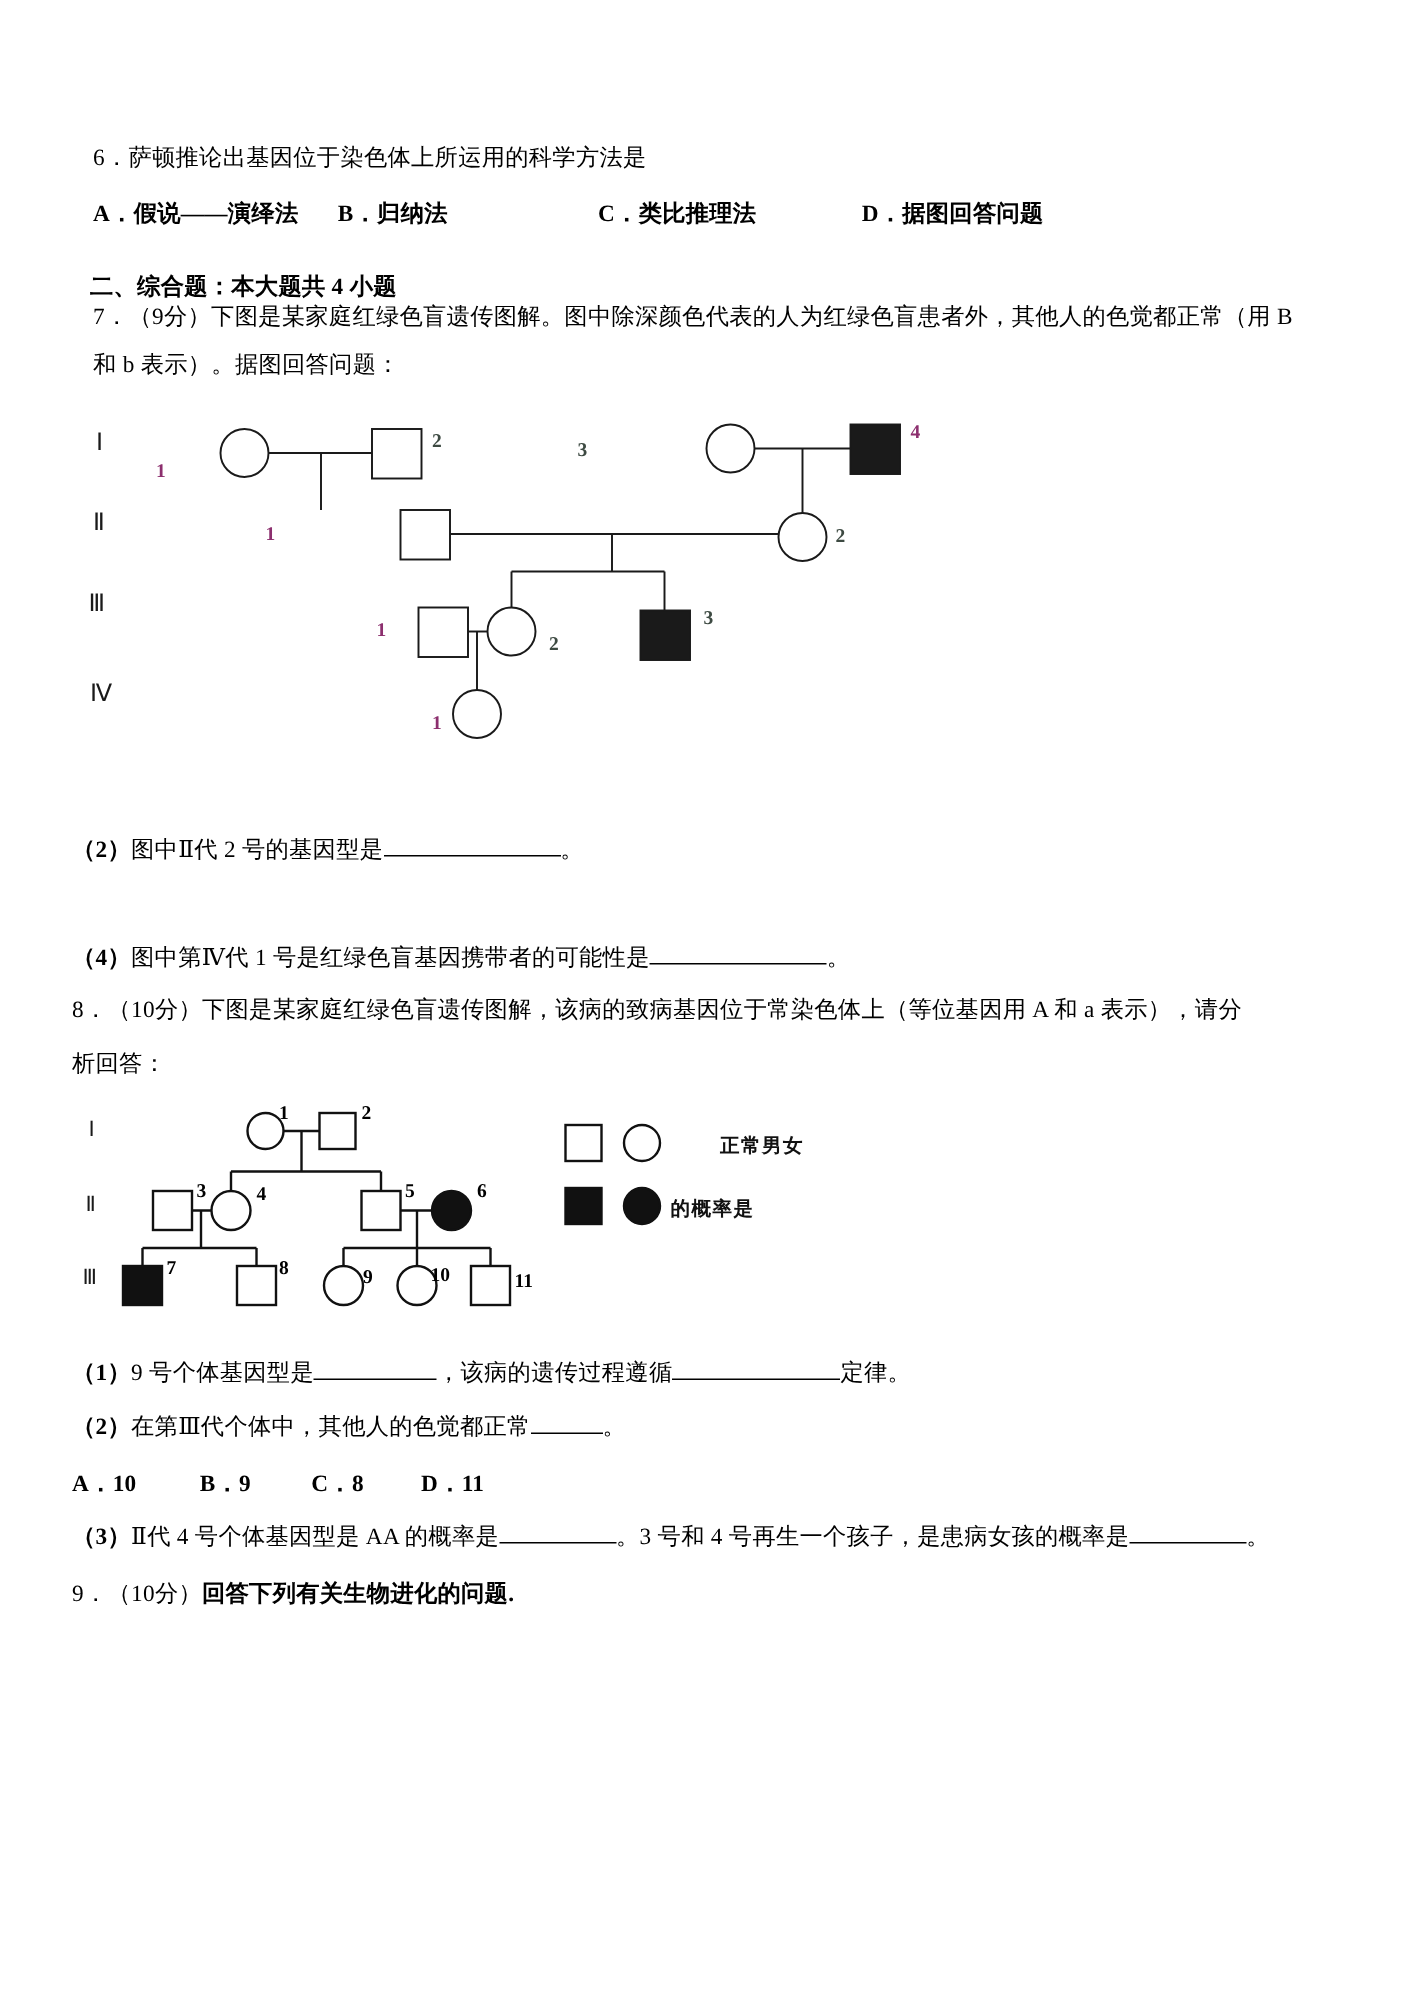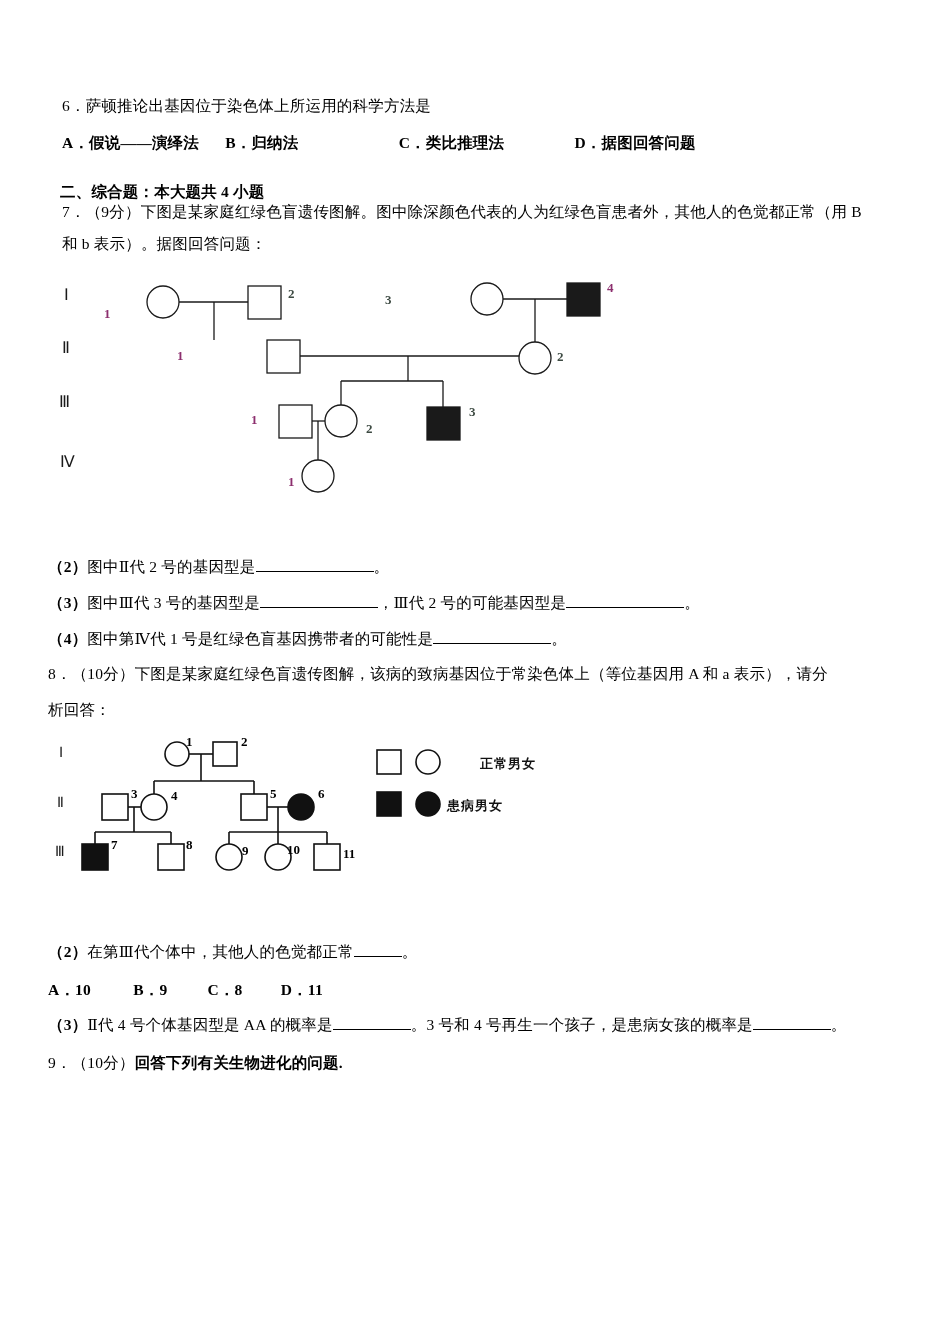--- a/index.html
+++ b/index.html
@@ -163,23 +163,20 @@
     <div class="idnum dark" style="left:306px; top:153px;">2</div>
     <div class="idnum dark" style="left:409px; top:136px;">3</div>
     <div class="idnum purple" style="left:228px; top:206px;">1</div>
   </div>
 
 
   <div class="qline" style="left:48px; top:557px;">
     <span class="bold">（2）</span><span>图中Ⅱ代 2 号的基因型是</span><span class="blank" style="width:118px"></span><span>。</span>
   </div>
 
-  <div class="qline" style="left:48px; top:593px;">
-    <span class="bold">（3）</span><span>图中Ⅲ代 3 号的基因型是</span><span class="blank" style="width:118px"></span><span>，Ⅲ代 2 号的可能基因型是</span><span class="blank" style="width:118px"></span><span>。</span>
-  </div>
 
   <div class="qline" style="left:48px; top:629px;">
     <span class="bold">（4）</span><span>图中第Ⅳ代 1 号是红绿色盲基因携带者的可能性是</span><span class="blank" style="width:118px"></span><span>。</span>
   </div>
 
   <div class="qline" style="left:48px; top:664px;">
     <span>8．</span><span>（10分）</span><span>下图是某家庭红绿色盲遗传图解，该病的致病基因位于常染色体上（等位基因用 A 和 a 表示），请分</span>
   </div>
   <div class="qline" style="left:48px; top:700px;">
     <span>析回答：</span>
@@ -243,23 +240,26 @@
     <div class="idnum" style="left:116px; top:52px;">4</div>
     <div class="idnum" style="left:215px; top:50px;">5</div>
     <div class="idnum" style="left:263px; top:50px;">6</div>
     <div class="idnum" style="left:56px;  top:101px;">7</div>
     <div class="idnum" style="left:131px; top:101px;">8</div>
     <div class="idnum" style="left:187px; top:107px;">9</div>
     <div class="idnum" style="left:232px; top:106px;">10</div>
     <div class="idnum" style="left:288px; top:110px;">11</div>
 
     <div class="legend-text" style="left:392px; top:19px;margin-left:33px;">正常男女</div>
-    <div class="legend-text" style="left:392px; top:61px;">患病男女</div>
-  </div>
-
+    <div class="legend-text" style="left:392px; top:61px;">的概率是</div>
+  </div>
+
+  <div class="qline" style="left:48px; top:906px;">
+    <span class="bold">（1）</span><span>9 号个体基因型是</span><span class="blank" style="width:82px"></span><span>，该病的遗传过程遵循</span><span class="blank" style="width:112px"></span><span>定律。</span>
+  </div>
 
   <div class="qline" style="left:48px; top:942px;">
     <span class="bold">（2）</span><span>在第Ⅲ代个体中，其他人的色觉都正常</span><span class="blank" style="width:48px"></span><span>。</span>
   </div>
 
   <div class="qline bold" style="left:48px; top:980px;">
     <span>A．</span><span>10</span>
     <span style="display:inline-block;width:34px"></span>
     <span>B．</span><span>9</span>
     <span style="display:inline-block;width:32px"></span>

